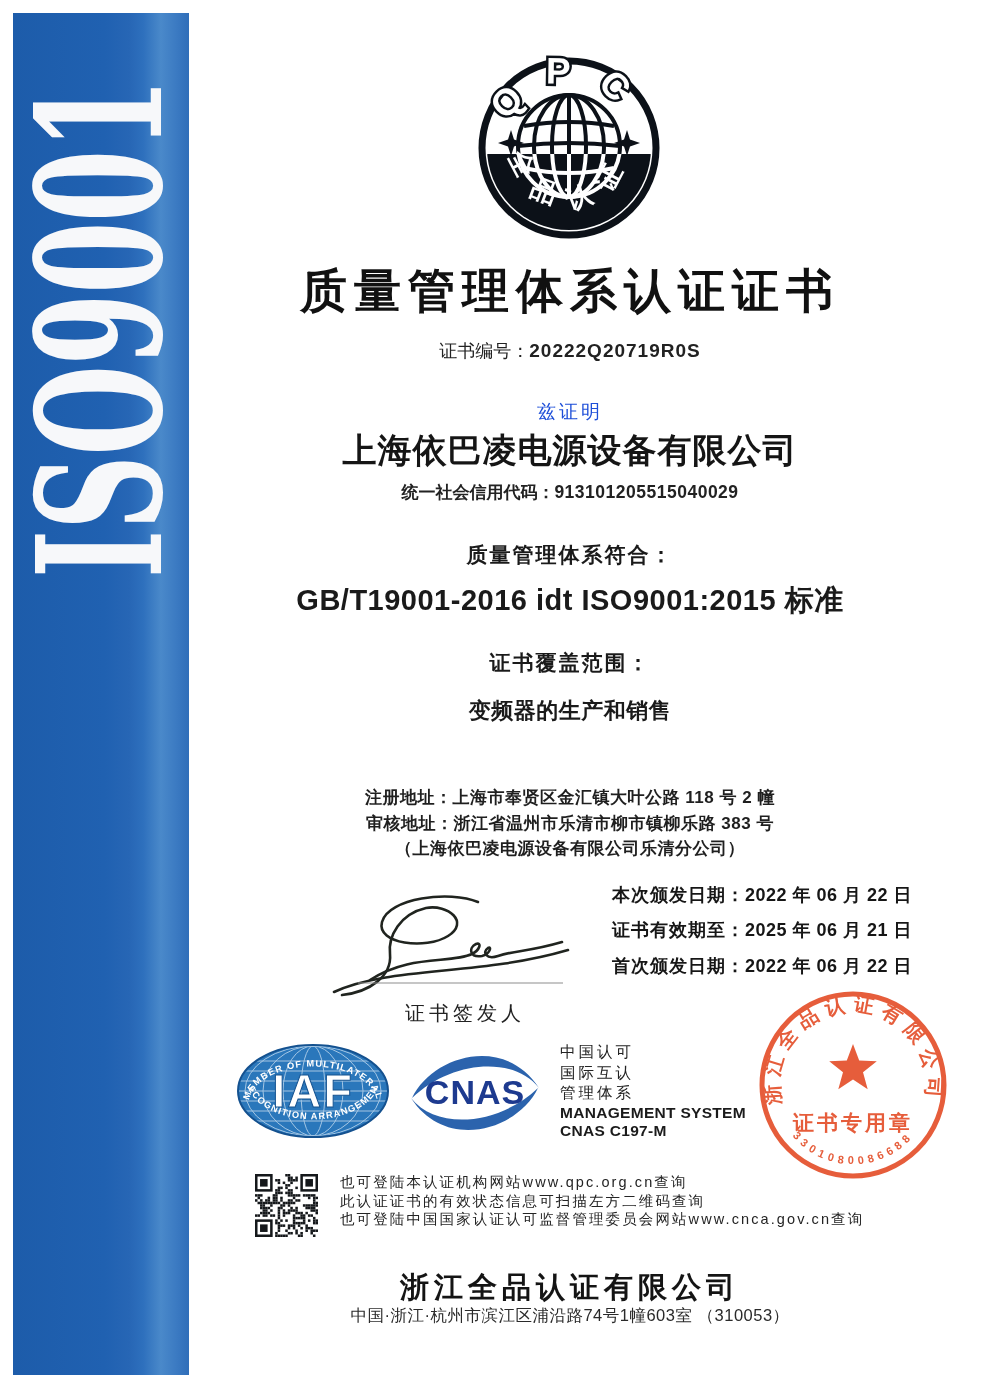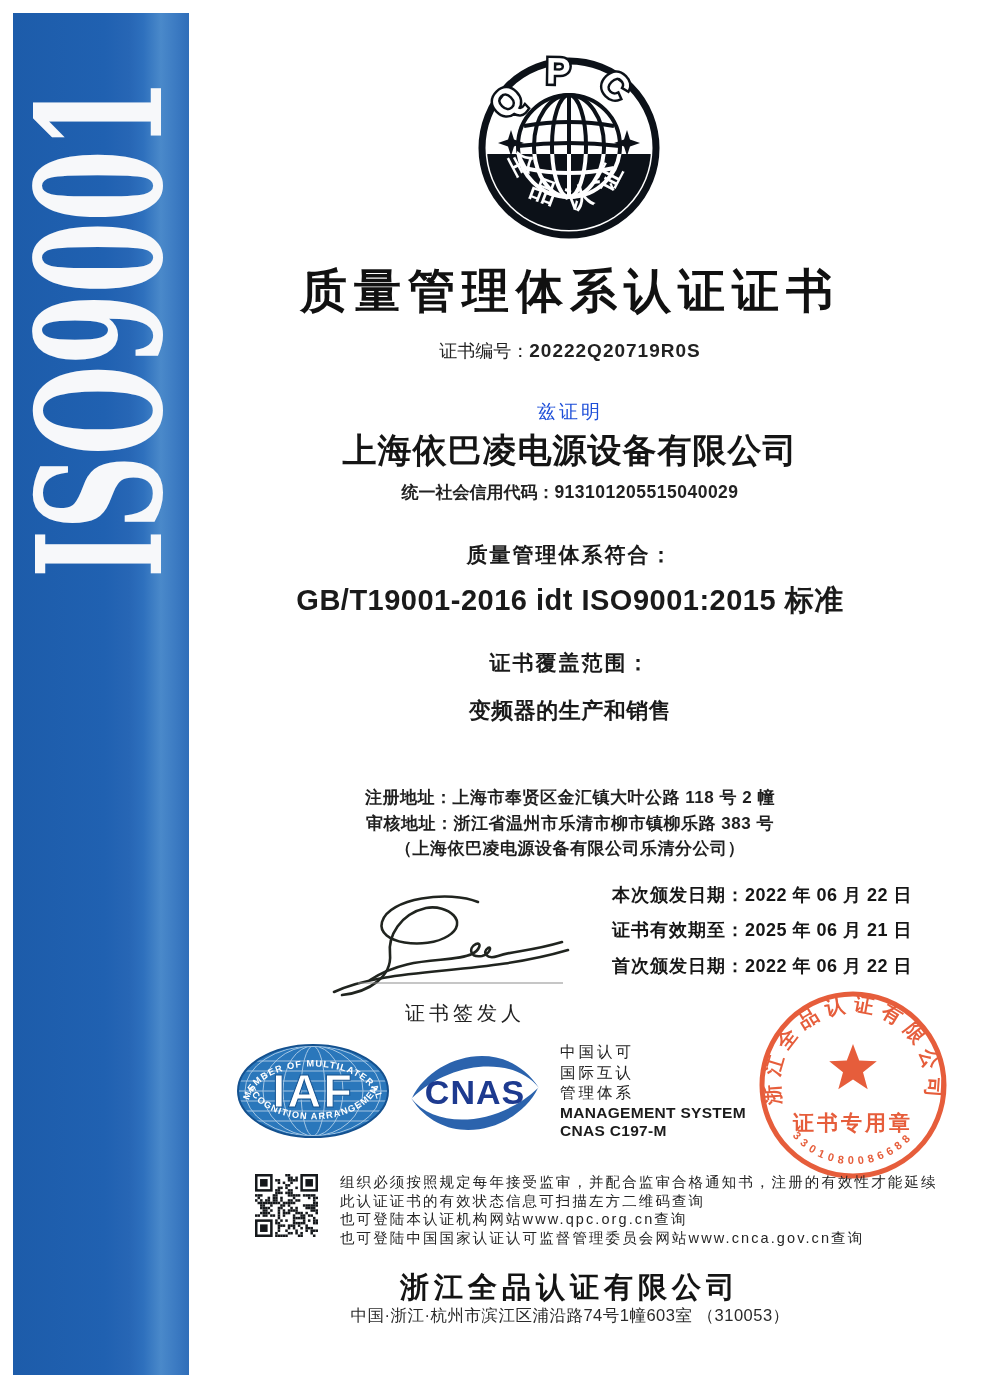--- a/index.html
+++ b/index.html
@@ -426,20 +426,19 @@
       <rect x="5.04" y="5.04" width="7.5600000000000005" height="7.5600000000000005"></rect>
       <rect x="45.36" y="0" width="17.64" height="17.64"></rect>
       <rect fill="#fff" x="47.88" y="2.52" width="12.6" height="12.6"></rect>
       <rect x="50.4" y="5.04" width="7.5600000000000005" height="7.5600000000000005"></rect>
       <rect x="0" y="45.36" width="17.64" height="17.64"></rect>
       <rect fill="#fff" x="2.52" y="47.88" width="12.6" height="12.6"></rect>
       <rect x="5.04" y="50.4" width="7.5600000000000005" height="7.5600000000000005"></rect>
     </g>
   </svg>
 <div class="abs notice">
-  <div>组织必须按照规定每年接受监审，并配合监审合格通知书，注册的有效性才能延续</div>
+  <div>也可登陆本认证机构网站www.qpc.org.cn查询</div>
   <div>此认证证书的有效状态信息可扫描左方二维码查询</div>
-  <div>也可登陆本认证机构网站www.qpc.org.cn查询</div>
   <div>也可登陆中国国家认证认可监督管理委员会网站www.cnca.gov.cn查询</div>
 </div>
 
 <div class="abs col footer-co">浙江全品认证有限公司</div>
 <div class="abs col footer-addr">中国·浙江·杭州市滨江区浦沿路74号1幢603室 （310053）</div>
 
 </body></html>

